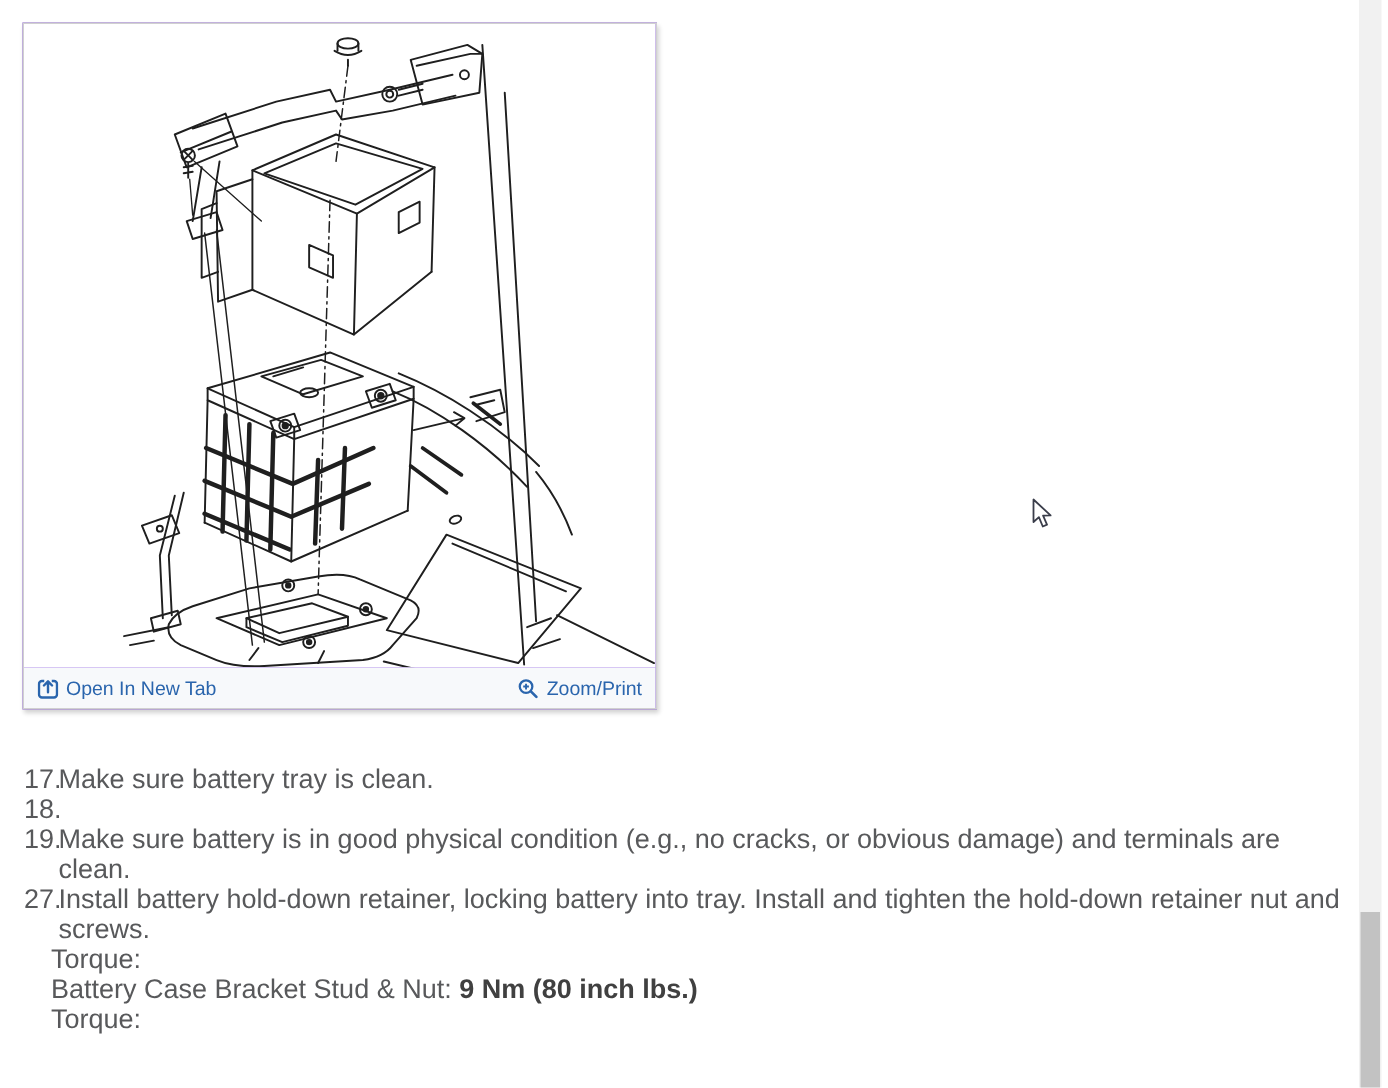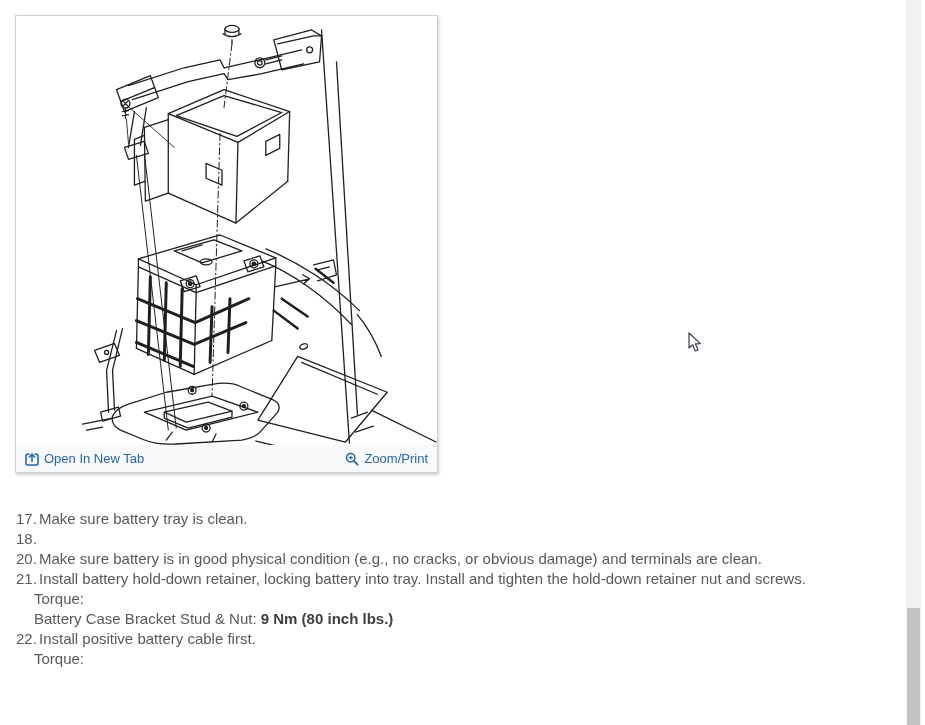--- a/index.html
+++ b/index.html
@@ -31,21 +31,21 @@
     display:flex;align-items:center;justify-content:space-between;
     padding:0 9px;
   }
   .link{
     display:inline-flex;align-items:center;gap:5px;
     color:var(--link);font-size:13px;cursor:pointer;white-space:nowrap;
   }
   .link svg{display:block;}
   .steps{
     position:absolute;left:16px;top:509px;width:885px;
-    color:var(--text);font-size:15px;line-height:20px;
+    color:var(--text);font-size:18px;line-height:20px;
   }
   .step-line{display:flex;}
   .step-line .num{flex:none;width:23px;}
   .sub-line{padding-left:18px;}
   .b{font-weight:bold;color:var(--bold-text);margin-top:20px;}
   .scrollbar-track{
     position:absolute;right:4px;top:0;width:15px;height:725px;
     background:var(--track);
   }
   .scrollbar-thumb{
@@ -211,33 +211,29 @@
 
 <div class="steps">
     <div class="step-line">
       <span class="num">17.</span>
       <span class="txt">Make sure battery tray is clean.</span>
     </div>
     <div class="step-line">
       <span class="num">18.</span>
     </div>
     <div class="step-line">
-      <span class="num">20.</span>
+      <span class="num">19.</span>
       <span class="txt">Make sure battery is in good physical condition (e.g., no cracks, or obvious damage) and terminals are clean.</span>
     </div>
     <div class="step-line">
-      <span class="num">21.</span>
+      <span class="num">27.</span>
       <span class="txt">Install battery hold-down retainer, locking battery into tray. Install and tighten the hold-down retainer nut and screws.</span>
     </div>
     <div class="sub-line">Torque:</div>
     <div class="sub-line"><span>Battery Case Bracket Stud &amp; Nut: </span><span class="b">9 Nm (80 inch lbs.)</span></div>
-    <div class="step-line">
-      <span class="num">22.</span>
-      <span class="txt">Install positive battery cable first.</span>
-    </div>
     <div class="sub-line">Torque:</div>
   </div>
 
 <div class="scrollbar-track">
   <div class="scrollbar-thumb"></div>
 </div>
 
 <div class="cursor">
   <svg width="16" height="22" viewBox="0 0 16 22">
     <path d="M1,1 L1,16 L4.6,12.8 L7.2,19 L10,17.8 L7.4,11.8 L12.4,11.6 Z" fill="#ffffff" stroke="#3a3d4a" stroke-width="1.2" stroke-linejoin="round"></path>

